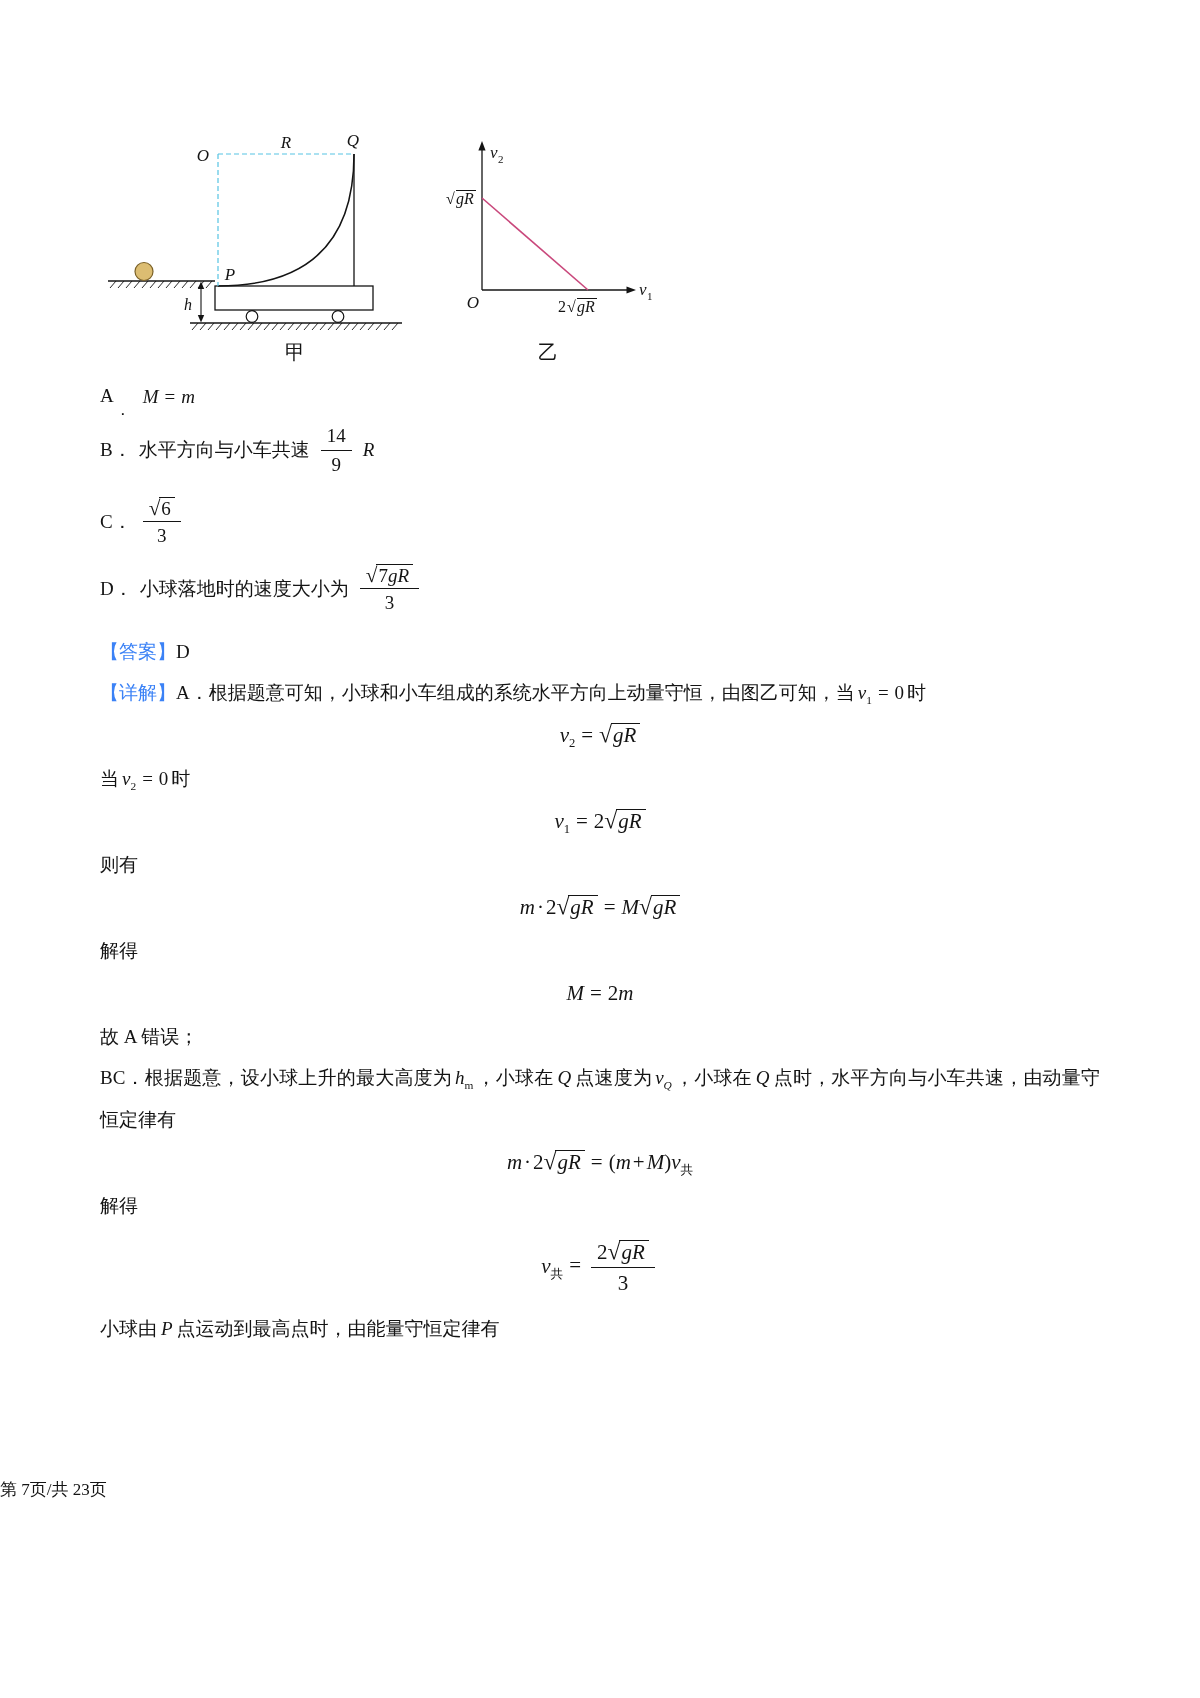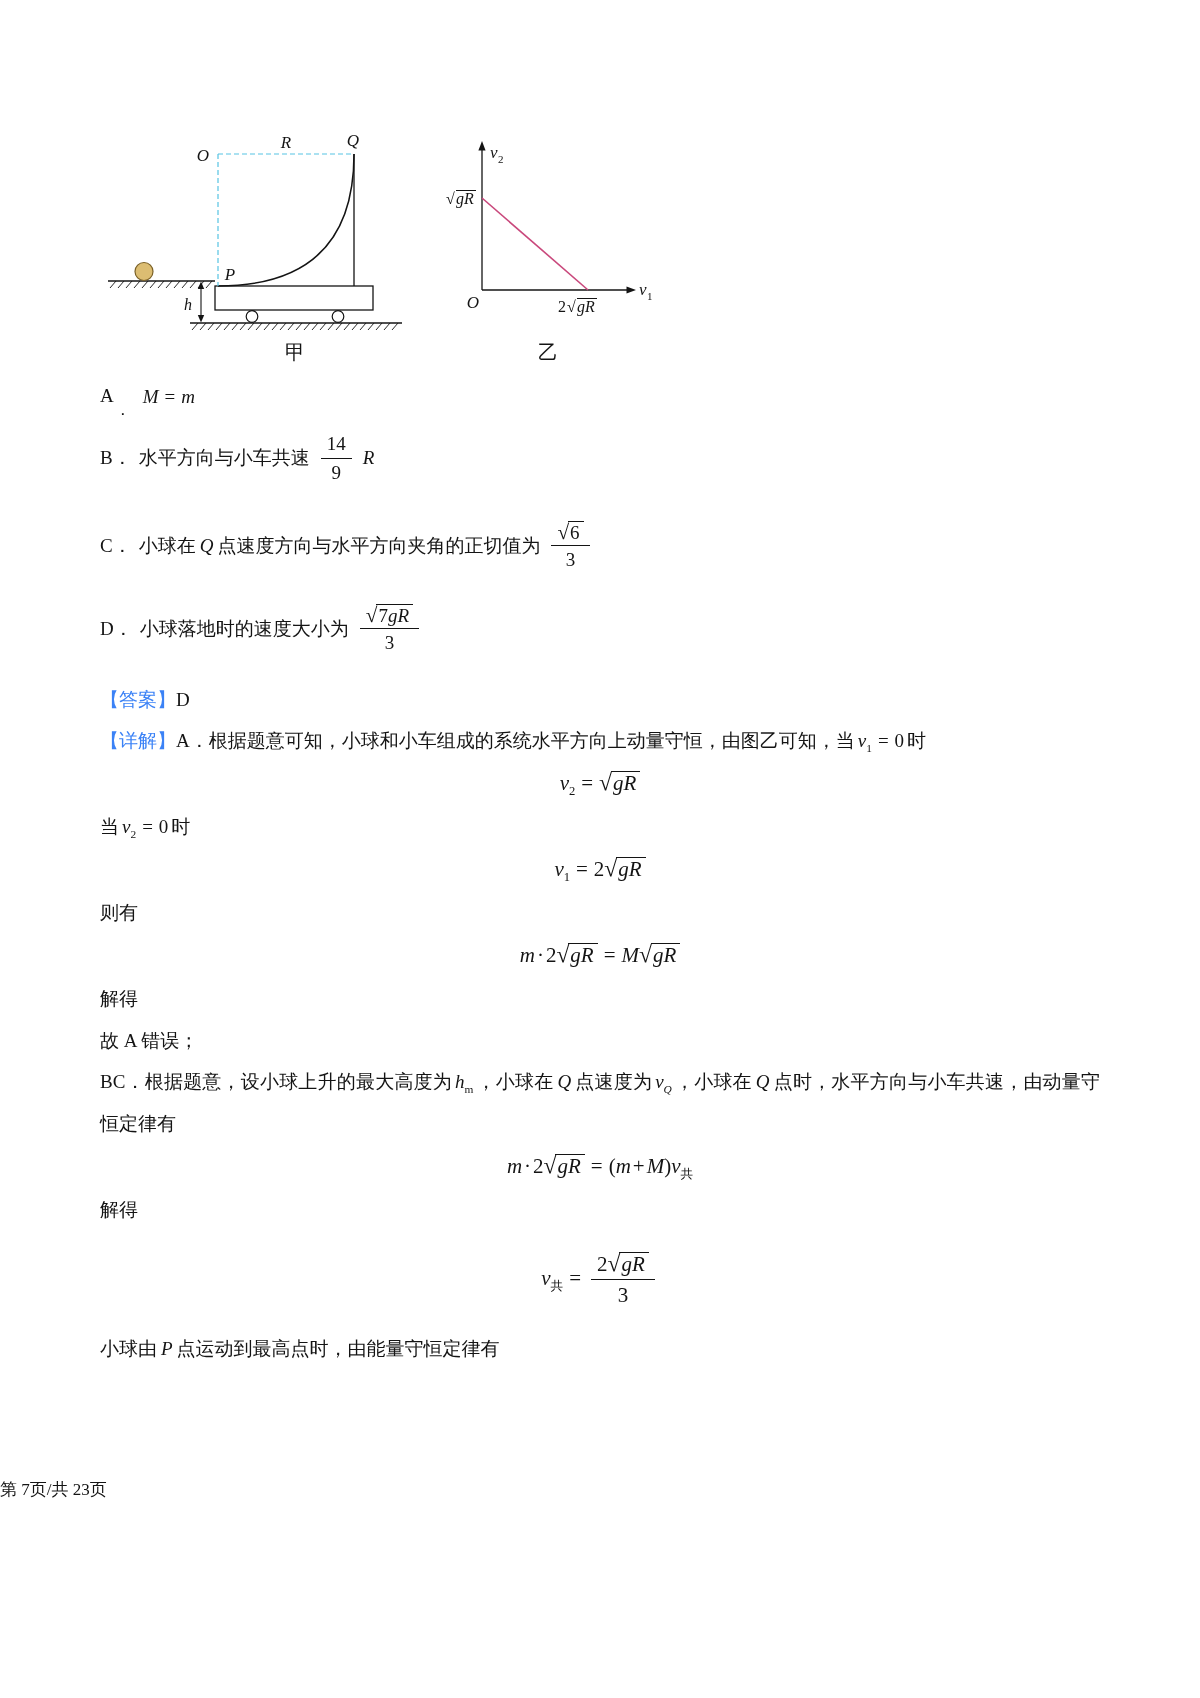--- a/index.html
+++ b/index.html
@@ -31,21 +31,21 @@
   .mi { font-style: italic; }
   sub { font-size: 0.6em; }
   .op { margin: 0 6px; }
   .op-tight { margin: 0 2px; }
   .pad-x { margin: 0 4px; }
 
   .sqrt { display: inline-flex; align-items: baseline; white-space: nowrap; }
   .sqrt .rad { font-size: 1.12em; line-height: 1; font-style: normal; letter-spacing: -1px; }
   .sqrt .rdc { line-height: 1.02; border-top: 1.4px solid currentColor; padding: 1px 4px 0 2px; }
 
-  .frac { display: inline-flex; flex-direction: column; align-items: center; vertical-align: middle; line-height: 1.25; margin: 8px 4px; text-align: center; }
+  .frac { display: inline-flex; flex-direction: column; align-items: center; vertical-align: middle; line-height: 1.25; margin: 0 4px; text-align: center; }
   .frac .num { border-bottom: 1.4px solid currentColor; padding: 0 6px 2px; display: inline-flex; align-items: baseline; justify-content: center; }
   .frac .den { padding-top: 2px; }
 
   .formula { text-align: center; font-size: 21px; line-height: 1.9; margin: 2px 0; }
   .formula-tall { margin: 6px 0; line-height: 1.3; padding: 6px 0; }
 
   .footer { position: absolute; top: 1478px; left: 0; width: 1200px; text-align: left; font-size: 17px; }
 </style>
 </head>
 <body>
@@ -124,21 +124,20 @@
     <span>水平方向与小车共速</span>
     <span class="frac math">
       <span class="num">14</span>
       <span class="den">9</span>
     </span>
     <span class="mi">R</span>
   </div>
 
   <div class="option option-c">
     <span>C．</span>
-    <span><span>小球在</span><span class="mi pad-x">Q</span><span>点速度方向与水平方向夹角的正切值为</span></span>
     <span class="frac math">
       <span class="num">
           <span class="sqrt">
             <span class="rad">√</span>
             <span class="rdc">6</span>
           </span>
         </span>
       <span class="den">3</span>
     </span>
   </div>
@@ -181,20 +180,21 @@
   <div class="formula"><span class="mi">m</span><span class="op-tight">·</span><span>2</span><span class="sqrt">
         <span class="rad">√</span>
         <span class="rdc mi">gR</span>
       </span><span class="op">=</span><span class="mi">M</span><span class="sqrt">
         <span class="rad">√</span>
         <span class="rdc mi">gR</span>
       </span></div>
 
   <p class="body-text">解得</p>
 
+  <div class="formula"><span class="mi">M</span><span class="op">=</span><span>2</span><span class="mi">m</span></div>
 
   <p class="body-text">故 A 错误；</p>
 
   <p class="body-text"><span>BC．根据题意，设小球上升的最大高度为</span><span class="math"><span class="mi">h</span><sub>m</sub></span><span>，小球在</span><span class="mi pad-x">Q</span><span>点速度为</span><span class="math"><span class="mi">v</span><sub class="mi">Q</sub></span><span>，小球在</span><span class="mi pad-x">Q</span><span>点时，水平方向与小车共速，由动量守恒定律有</span></p>
 
   <div class="formula"><span class="mi">m</span><span class="op-tight">·</span><span>2</span><span class="sqrt">
         <span class="rad">√</span>
         <span class="rdc mi">gR</span>
       </span><span class="op">=</span><span>(</span><span class="mi">m</span><span class="op-tight">+</span><span class="mi">M</span><span>)</span><span class="mi">v</span><sub>共</sub></div>
 

